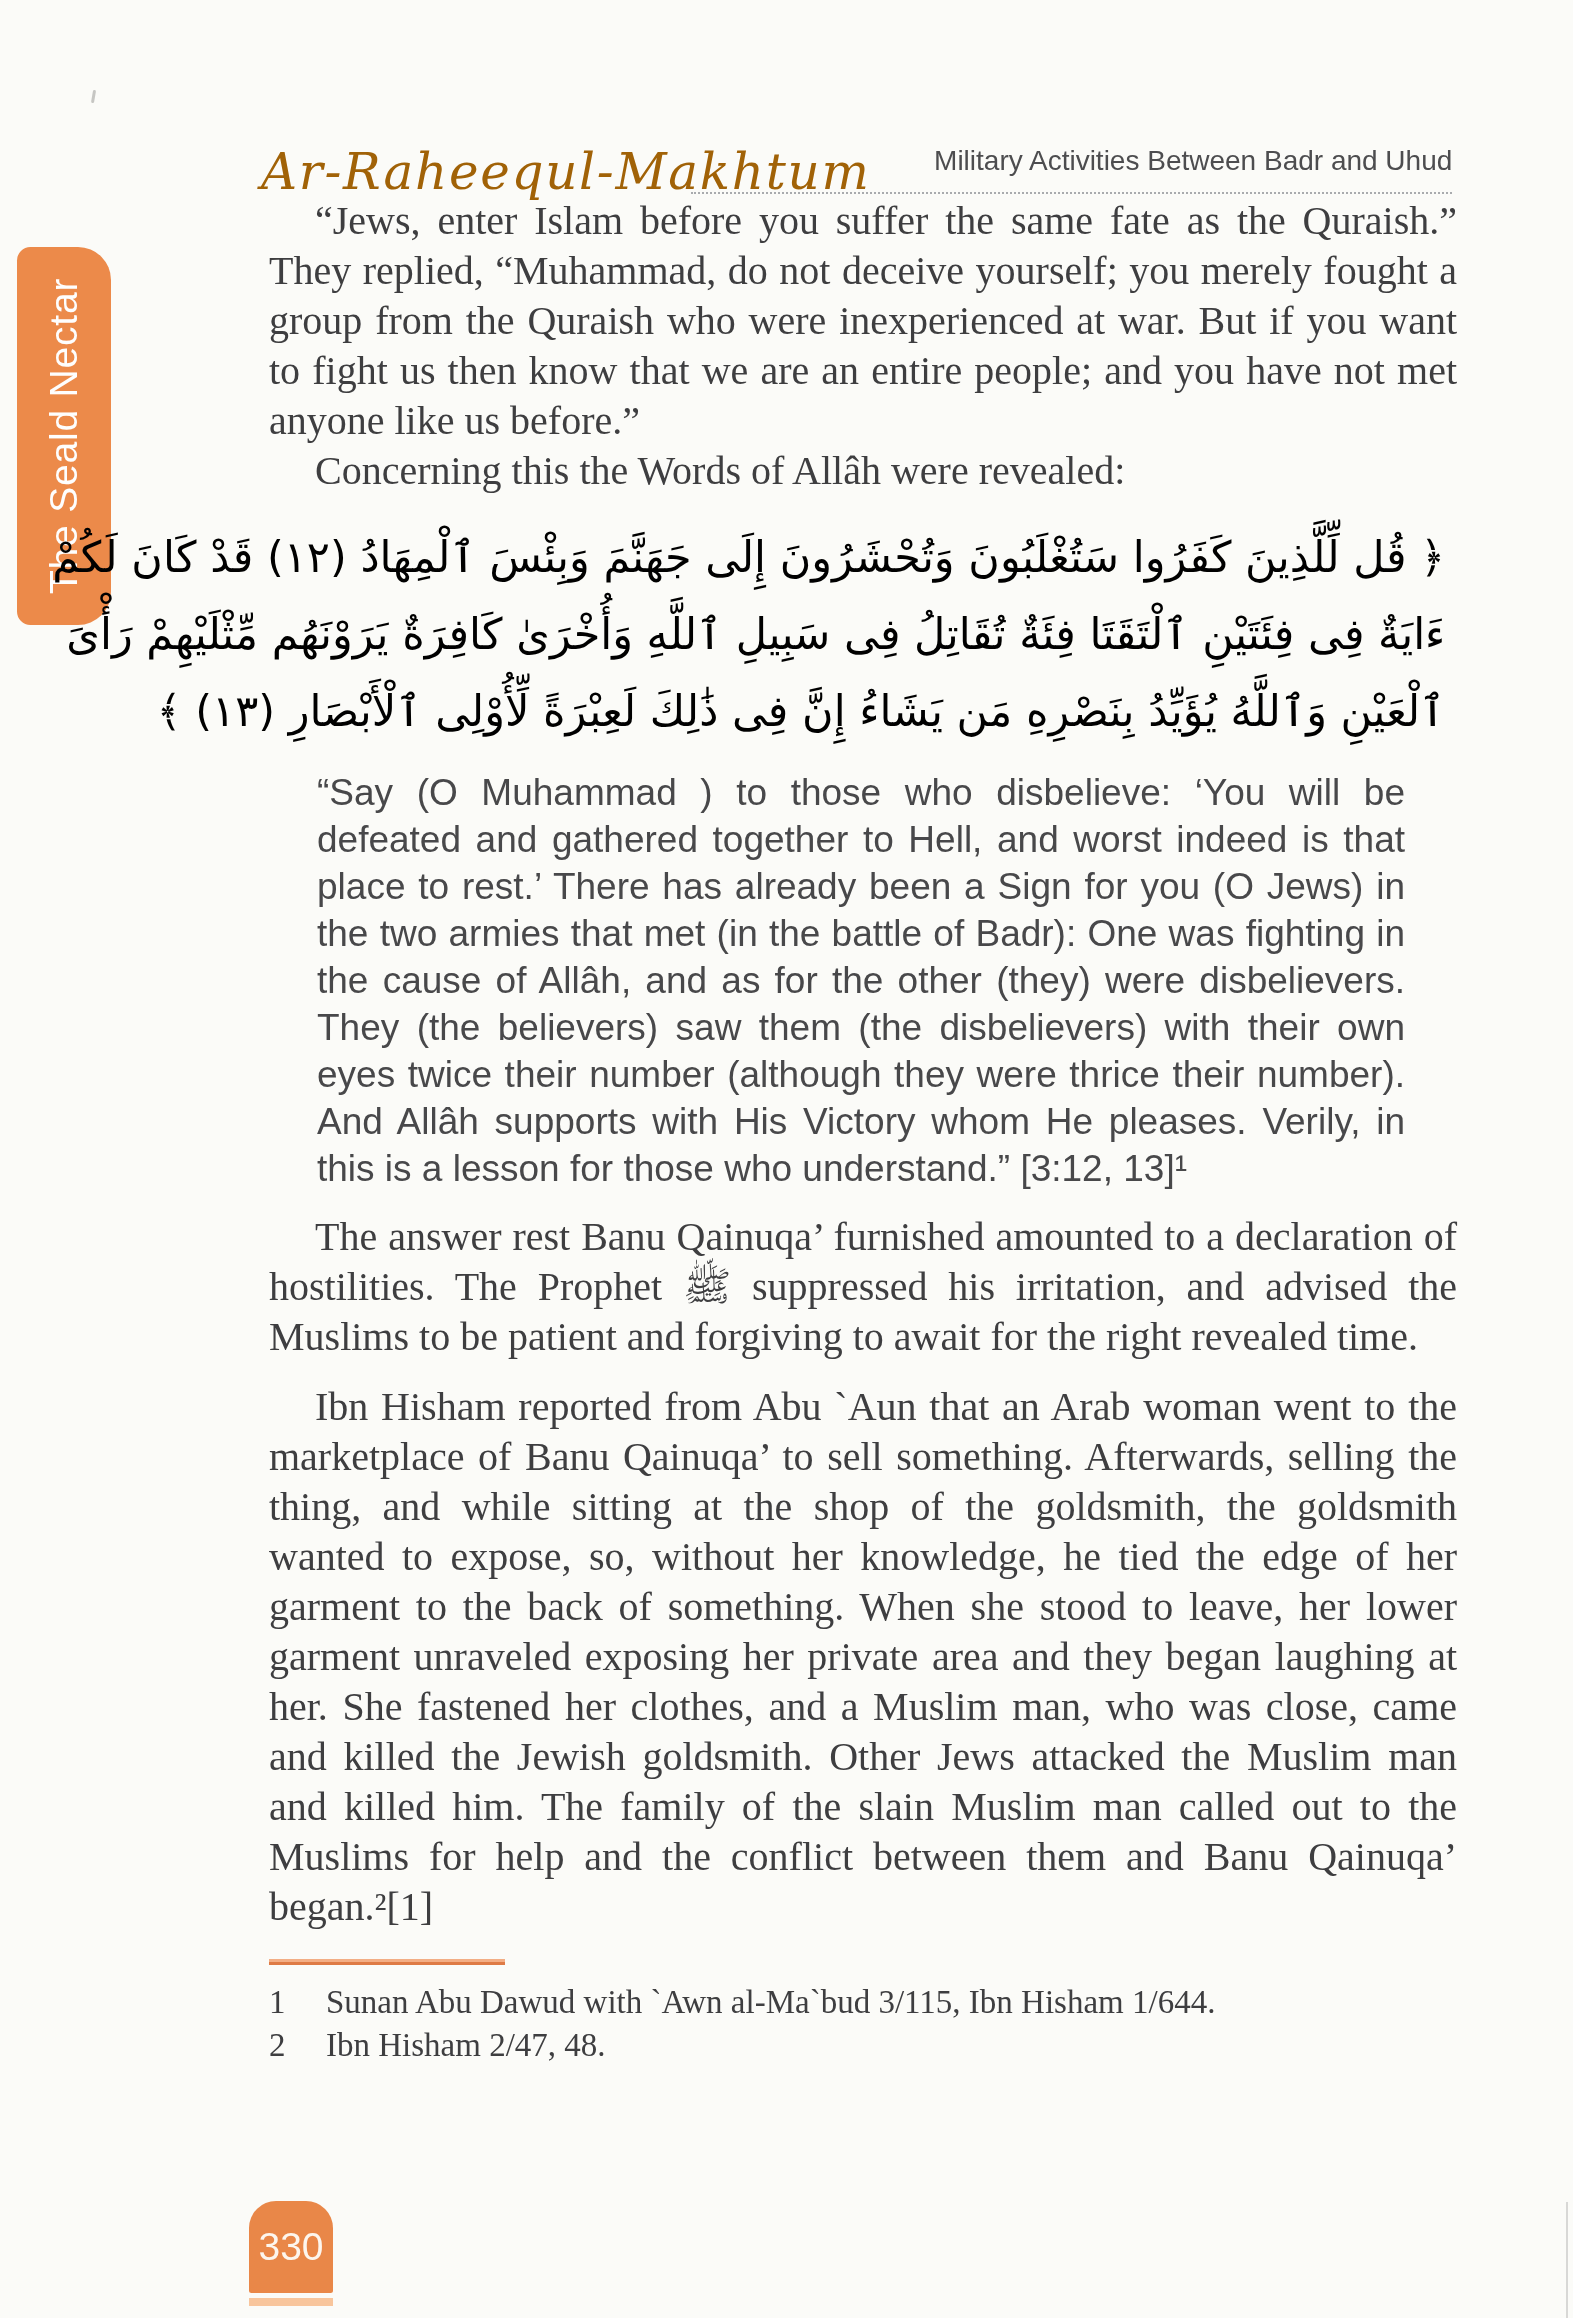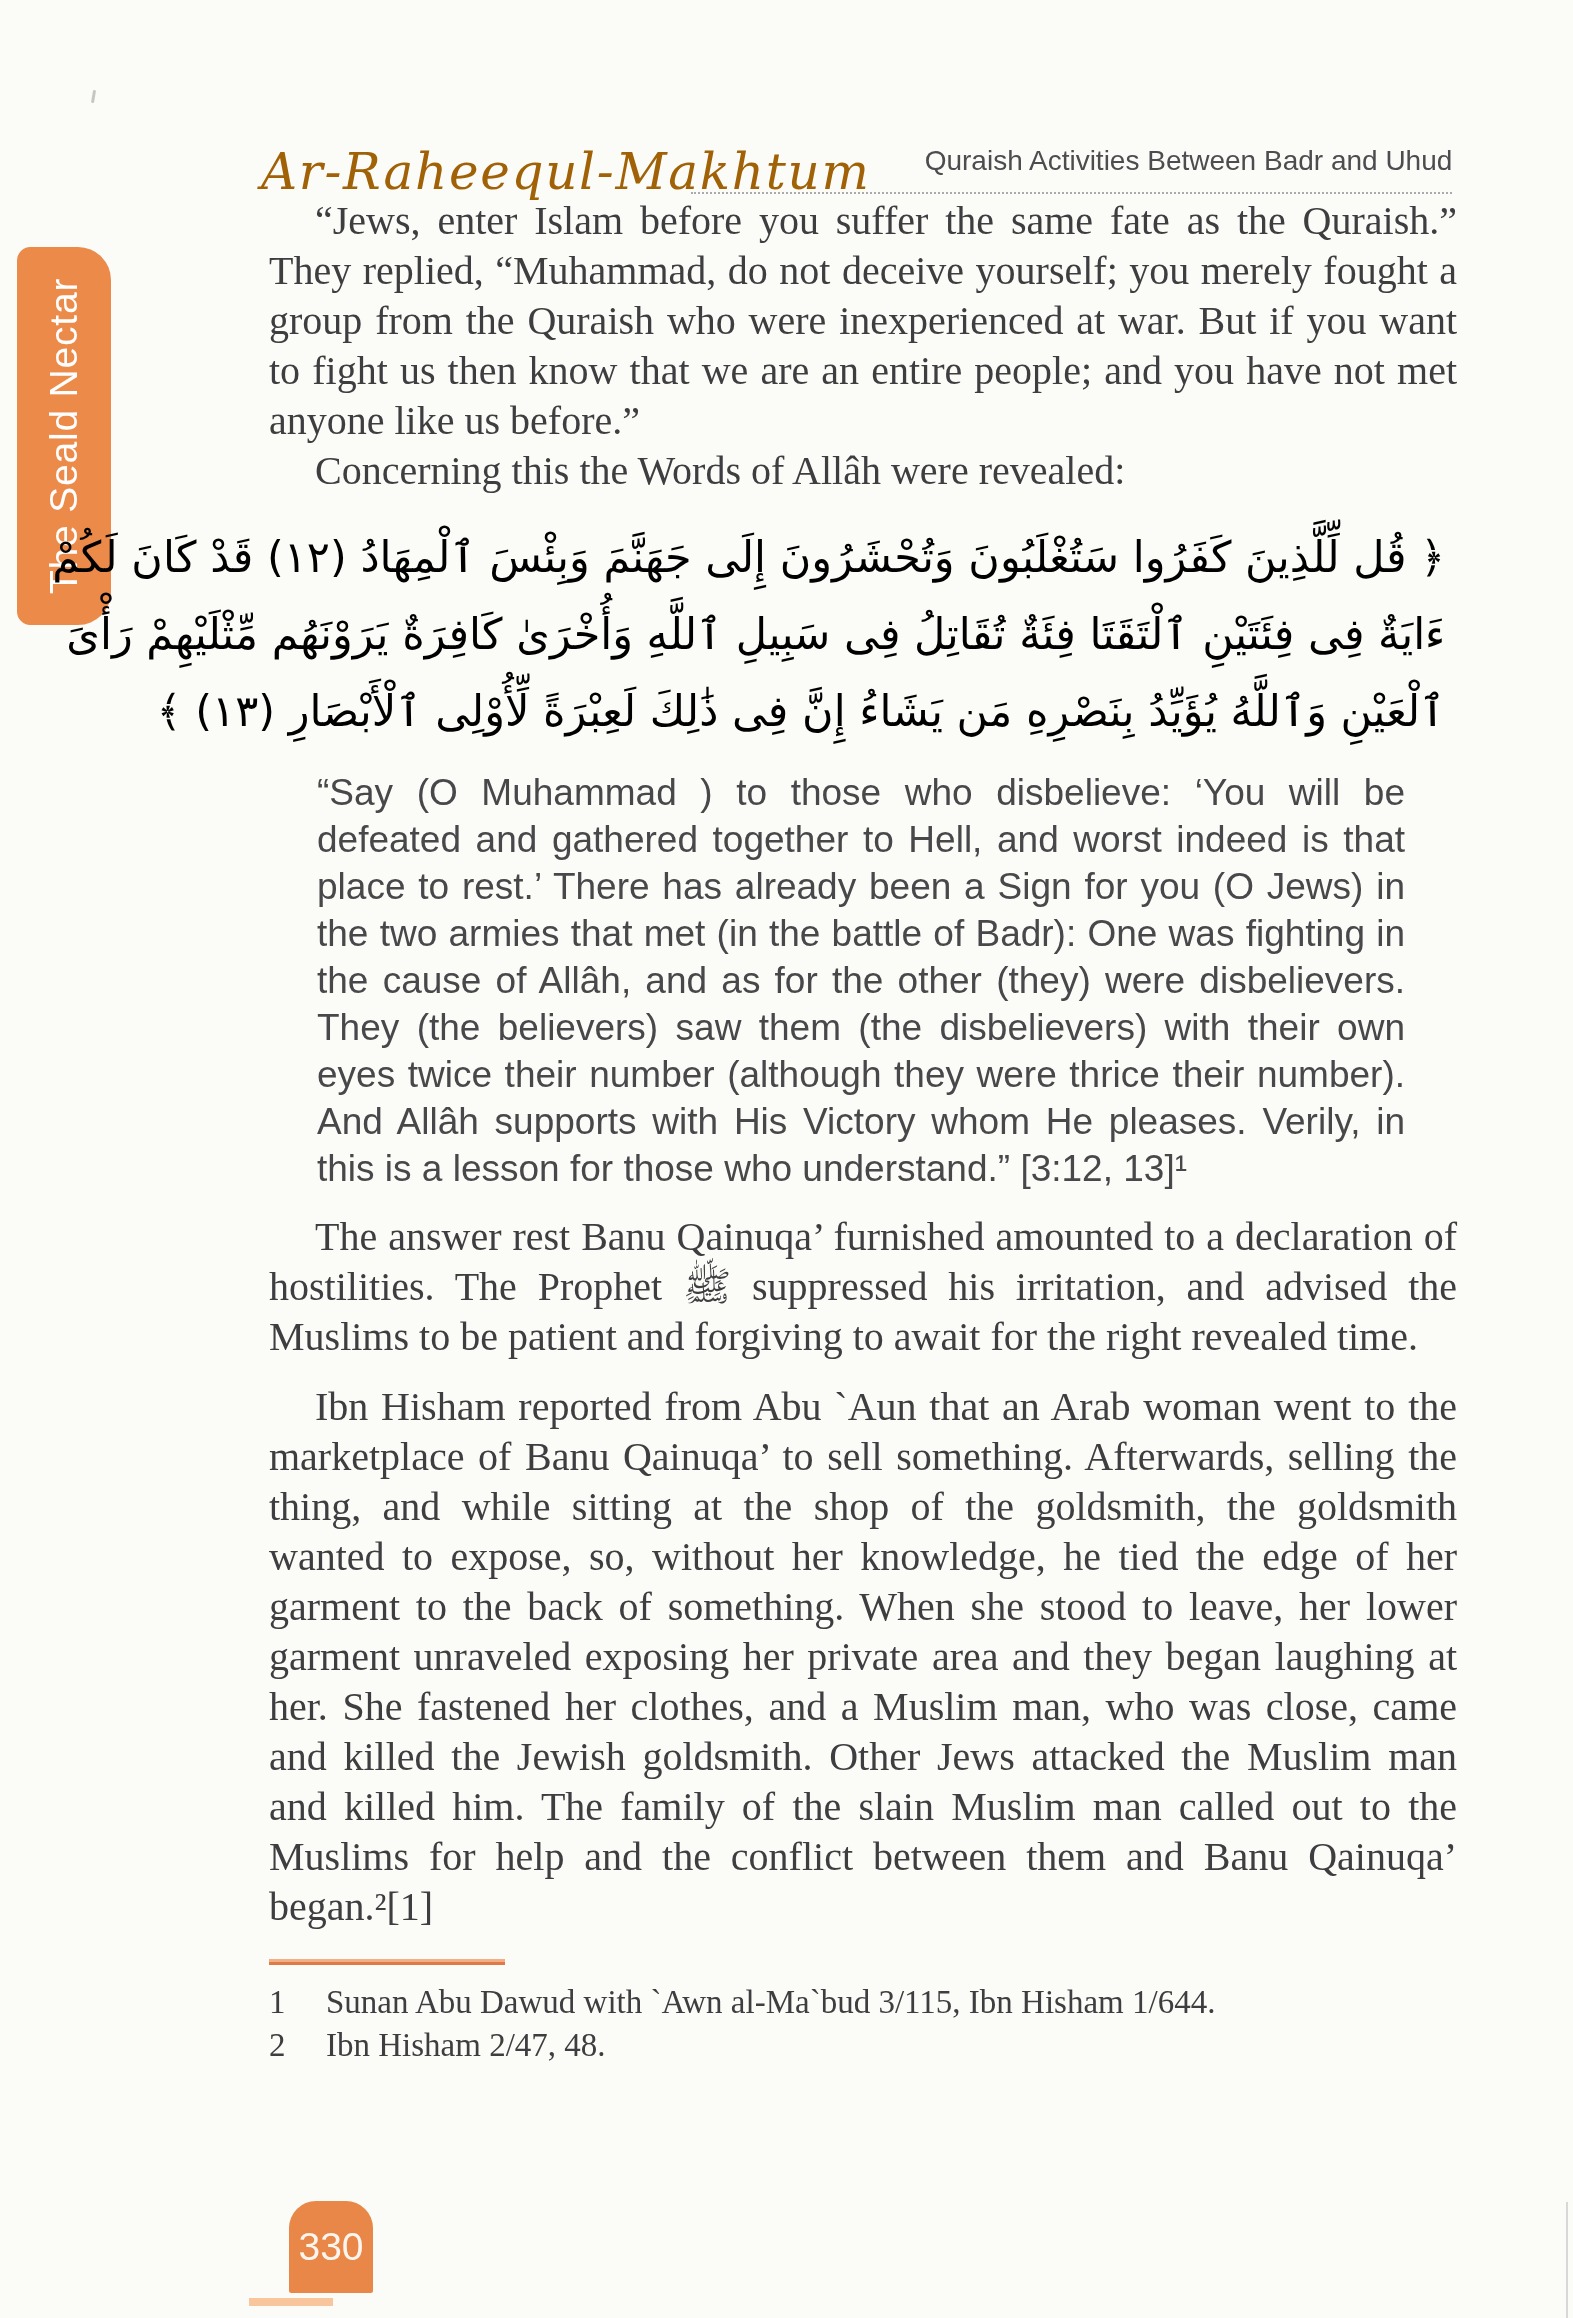--- a/index.html
+++ b/index.html
@@ -84,21 +84,21 @@
   }
   .fn-row { display:flex; line-height:43px; }
   .fn-num { width:57px; flex:none; }
   .fn-text { flex:1; }
 
   
   .page-badge {
     position:absolute; left:249px; top:2201px; width:84px; height:92px;
     background:#E98748; border-radius:27px 27px 2.5px 2.5px;
     display:flex; align-items:center; justify-content:center;
-    color:#FDF6EE; font-size:39px; font-family:"Liberation Sans", sans-serif;margin-left:40px;
+    color:#FDF6EE; font-size:39px; font-family:"Liberation Sans", sans-serif;
   }
   .page-badge-strip {
     position:absolute; left:249px; top:2298px; width:84px; height:7.5px;
     background:#F8C59C;
   }
 </style>
 </head>
 <body>
 
 <div class="page">
@@ -106,21 +106,21 @@
   <div class="scan-speck"></div>
   <div class="scan-edge-right"></div>
 
   <aside class="side-tab">
     <span class="side-tab-label">The Seald Nectar</span>
   </aside>
 
   <header class="page-header">
     <span class="logo-script">Ar-Raheequl-Makhtum</span>
     <span class="dotted-rule"></span>
-    <span class="chapter-title">Quraish Activities Between Badr and Uhud</span>
+    <span class="chapter-title">Military Activities Between Badr and Uhud</span>
   </header>
 
   <main class="content">
 
     <p class="serif para indent">“Jews, enter Islam before you suffer the same fate as the Quraish.” They replied, “Muhammad, do not deceive yourself; you merely fought a group from the Quraish who were inexperienced at war. But if you want to fight us then know that we are an entire people; and you have not met anyone like us before.”</p>
 
     <p class="serif indent">Concerning this the Words of Allâh were revealed:</p>
 
     <div class="quran">
       <div class="quran-line">﴿ قُل لِّلَّذِينَ كَفَرُوا سَتُغْلَبُونَ وَتُحْشَرُونَ إِلَى جَهَنَّمَ وَبِئْسَ ٱلْمِهَادُ (١٢) قَدْ كَانَ لَكُمْ</div>

